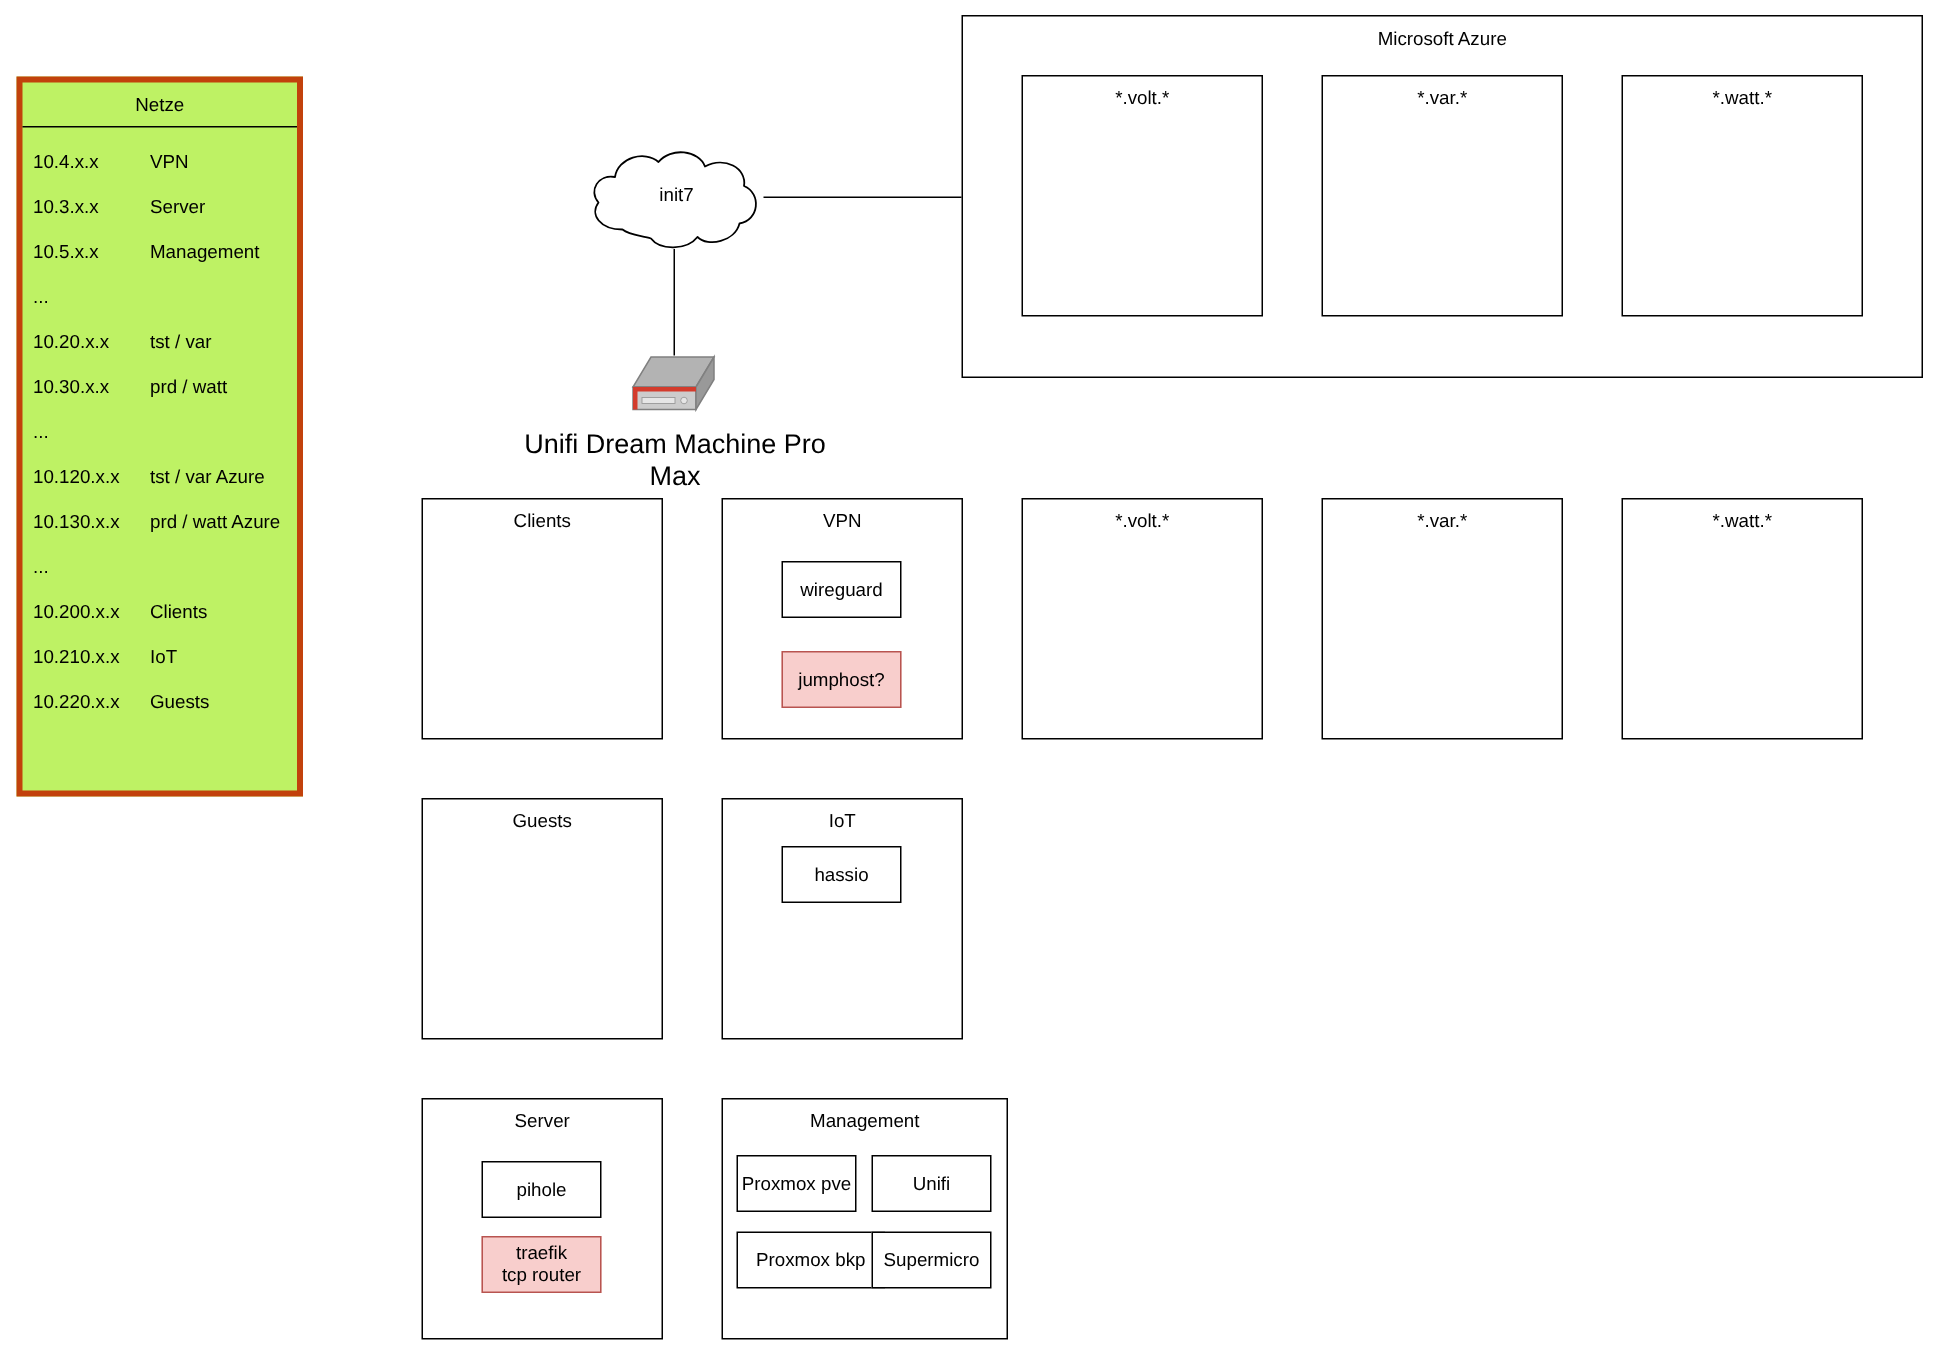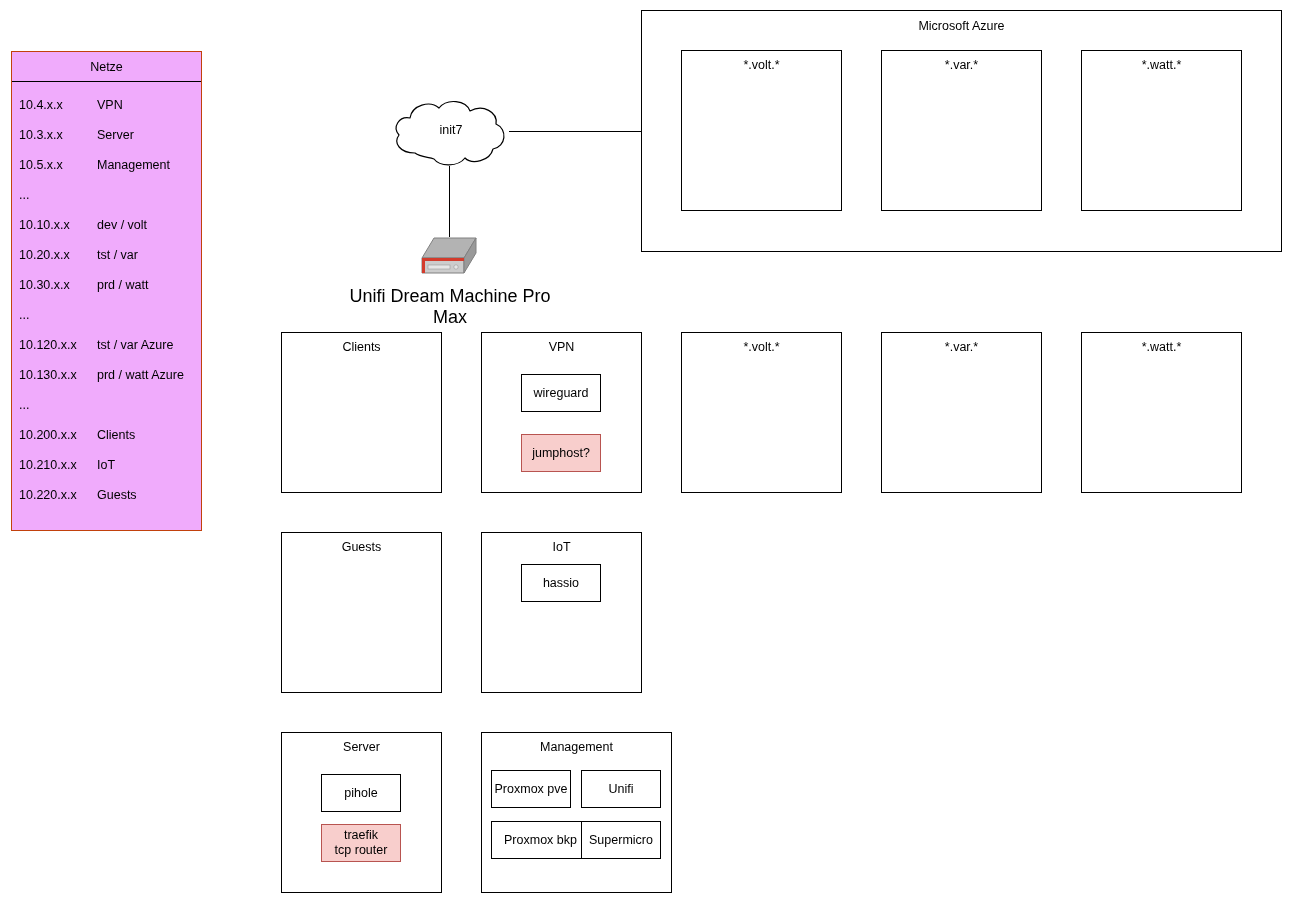--- a/index.html
+++ b/index.html
@@ -52,22 +52,22 @@
     border: 1px solid #b85450;
   }
   
   #netze-table {
     position: absolute;
     left: 11px;
     top: 51px;
     width: 191px;
     height: 480px;
     box-sizing: border-box;
-    border: 1px solid #c2410c;
-    background: #f0abfc;
+    border: 4px solid #c2410c;
+    background: #bef264;
   }
   #netze-header {
     height: 30px;
     box-sizing: border-box;
     border-bottom: 1px solid #000000;
     display: flex;
     align-items: center;
     justify-content: center;
     font-size: 12.5px;
   }
@@ -151,24 +151,20 @@
       <span class="netze-cidr">10.3.x.x</span>
       <span class="netze-name">Server</span>
     </div>
     <div class="netze-row">
       <span class="netze-cidr">10.5.x.x</span>
       <span class="netze-name">Management</span>
     </div>
     <div class="netze-row sep">
       <span class="netze-cidr">...</span>
       <span class="netze-name"></span>
-    </div>
-    <div class="netze-row">
-      <span class="netze-cidr">10.10.x.x</span>
-      <span class="netze-name">dev / volt</span>
     </div>
     <div class="netze-row">
       <span class="netze-cidr">10.20.x.x</span>
       <span class="netze-name">tst / var</span>
     </div>
     <div class="netze-row">
       <span class="netze-cidr">10.30.x.x</span>
       <span class="netze-name">prd / watt</span>
     </div>
     <div class="netze-row sep">

